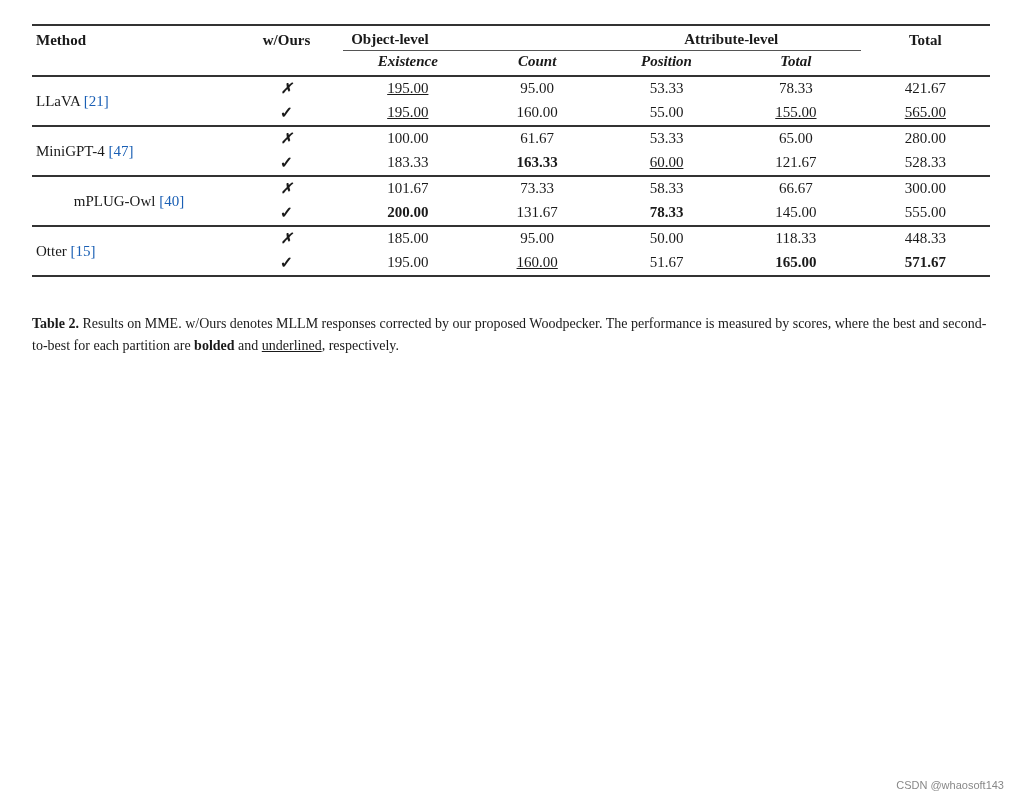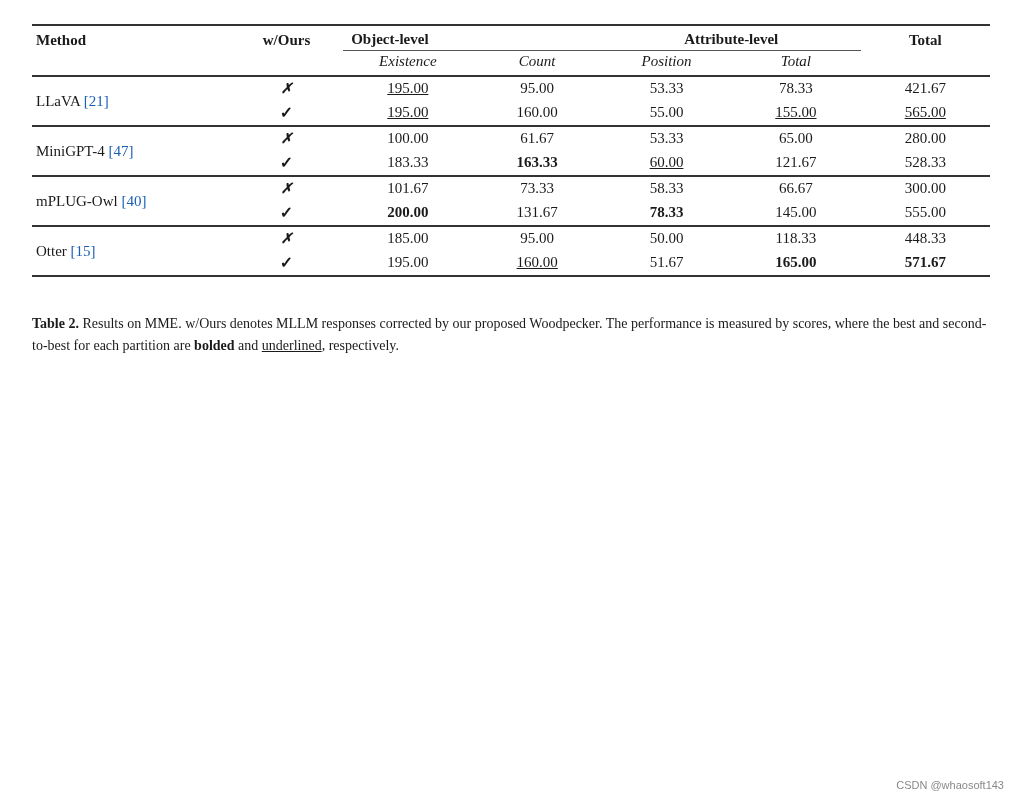--- a/index.html
+++ b/index.html
@@ -19,21 +19,21 @@
 
     table {
       width: 100%;
       border-collapse: collapse;
       font-size: 15px;
     }
 
     thead tr th {
       text-align: center;
       padding: 5px 8px;
-      font-weight: normal;
+      font-weight: bold;
     }
 
     thead tr.header-top th {
       padding-bottom: 0;
     }
 
     thead tr.header-sub th {
       padding-top: 2px;
       font-style: italic;
     }
@@ -173,21 +173,21 @@
       <tr class="border-bottom-thick">
         <td class="col-wours"><span class="check-mark">✓</span></td>
         <td class="col-existence">183.33</td>
         <td class="col-count"><span class="bold">163.33</span></td>
         <td class="col-position"><span class="underline">60.00</span></td>
         <td class="col-color">121.67</td>
         <td class="col-total">528.33</td>
       </tr>
 
       <tr>
-        <td class="col-method" rowspan="2" style="vertical-align:middle;">mPLUG-Owl <span class="ref-link">[40]</span></td>
+        <td class="col-method" rowspan="2" style="vertical-align:middle;text-align:center;">mPLUG-Owl <span class="ref-link">[40]</span></td>
         <td class="col-wours"><span class="cross-mark">✗</span></td>
         <td class="col-existence">101.67</td>
         <td class="col-count">73.33</td>
         <td class="col-position">58.33</td>
         <td class="col-color">66.67</td>
         <td class="col-total">300.00</td>
       </tr>
       <tr class="border-bottom-thick">
         <td class="col-wours"><span class="check-mark">✓</span></td>
         <td class="col-existence"><span class="bold">200.00</span></td>

